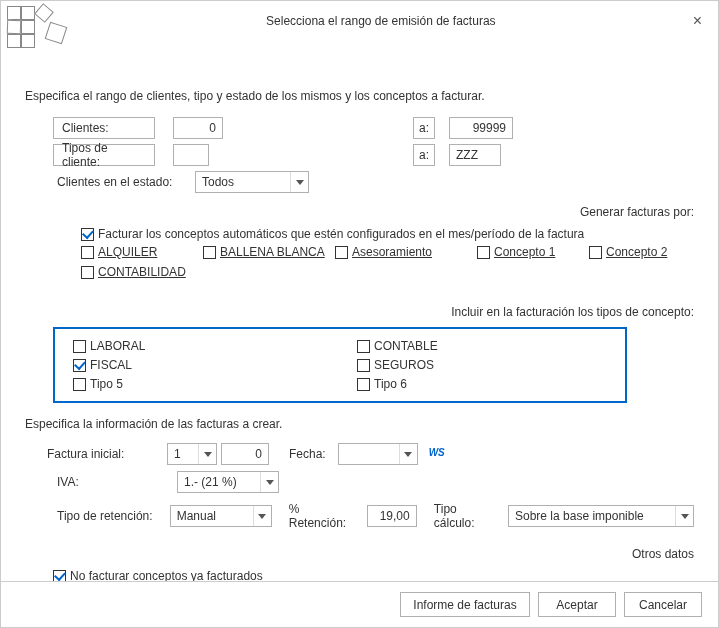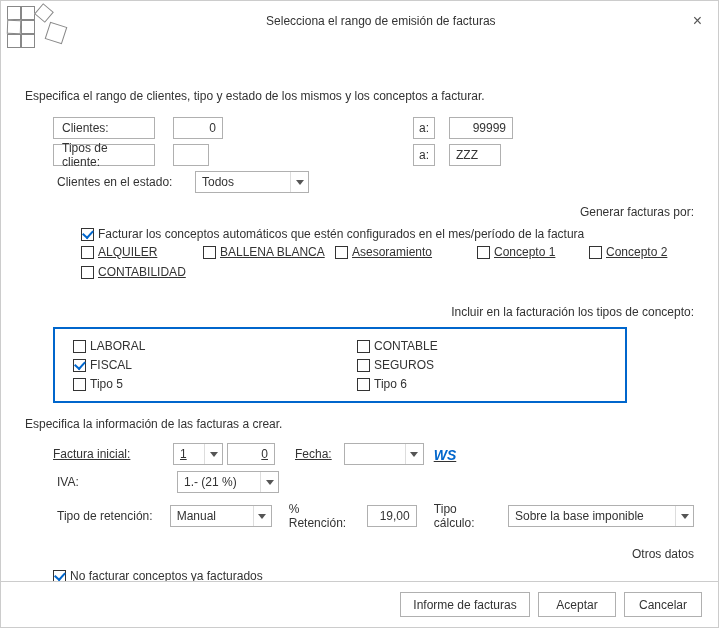--- a/index.html
+++ b/index.html
@@ -39,21 +39,21 @@
 .cb.checked::after { content: ""; width: 8px; height: 5px; border-left: 2px solid #0066cc; border-bottom: 2px solid #0066cc; transform: rotate(-48deg) translate(1px,-1px); }
 .cb-label { cursor: pointer; }
 
 .concept-grid { display: grid; grid-template-columns: 120px 130px 140px 110px 100px; gap: 6px 2px; margin-left: 28px; }
 .concept-item { display: flex; align-items: center; }
 
 .include-box { border: 2px solid #0066cc; padding: 10px 18px; margin: 6px 0 14px 28px; width: 574px; }
 .include-grid { display: grid; grid-template-columns: 1fr 1fr; gap: 5px 34px; }
 .include-item { display: flex; align-items: center; }
 
-.small-icon-logo { width: 18px; height: 14px; color: #0066cc; font-weight: bold; font-size: 14px; font-style: italic; text-align:center; }
+.small-icon-logo { width: 18px; height: 14px; color: #0066cc; font-weight: bold; font-size: 10px; font-style: italic; text-align:center; }
 
 .footer { position: absolute; bottom: 0; left: 0; right: 0; border-top: 1px solid #ccc; padding: 10px 16px; display: flex; justify-content: flex-end; gap: 8px; background: #fff; }
 .btn { border: 1px solid #b0b0b0; background: #fff; padding: 5px 12px; min-width: 78px; text-align: center; cursor: pointer; height: 25px; display:flex; align-items:center; justify-content:center; }
 .btn.wide { min-width: 130px; }
 
 .gap { width: 18px; }
 </style>
 </head>
 <body>
 
@@ -186,21 +186,21 @@
         </div>
       <div class="include-item">
           <span class="cb"></span>
           <span class="cb-label">Tipo 6</span>
         </div>
     </div>
   </div>
 
   <div class="desc" style="margin:6px 0 12px 0;">Especifica la información de las facturas a crear.</div>
 
-  <div class="row" style="margin-left:24px;text-decoration:underline;">
+  <div class="row" style="margin-left:18px;">
     <div class="plain-label" style="width:124px;">Factura inicial:</div>
     <div class="dropdown" style="width:50px; min-width:50px;">
       <div class="dd-text">1</div>
       <div class="dd-btn">
           <svg viewBox="0 0 8 5">
             <path d="M0 0l4 5 4-5z" fill="currentColor"></path>
           </svg>
         </div>
     </div>
     <div style="width:4px;"></div>

